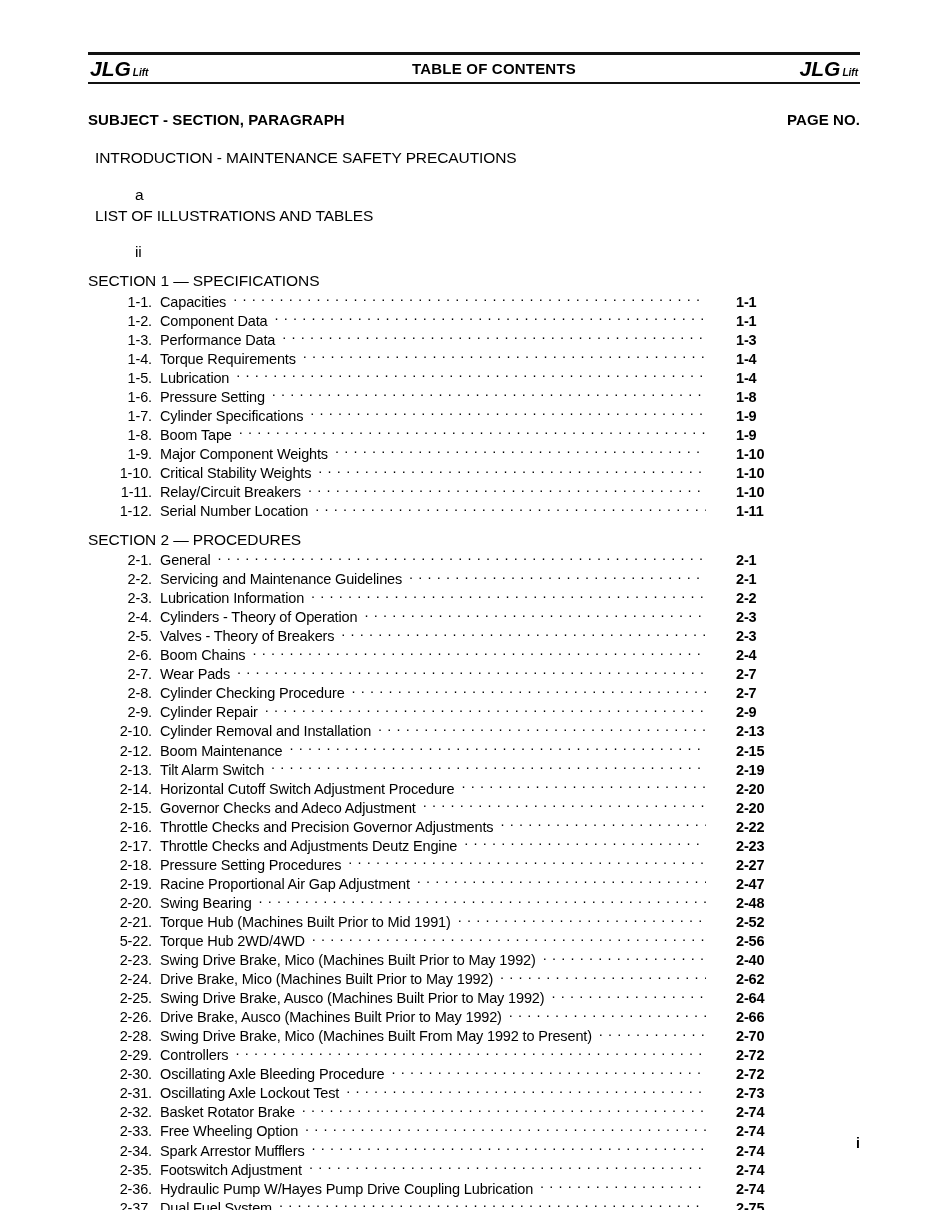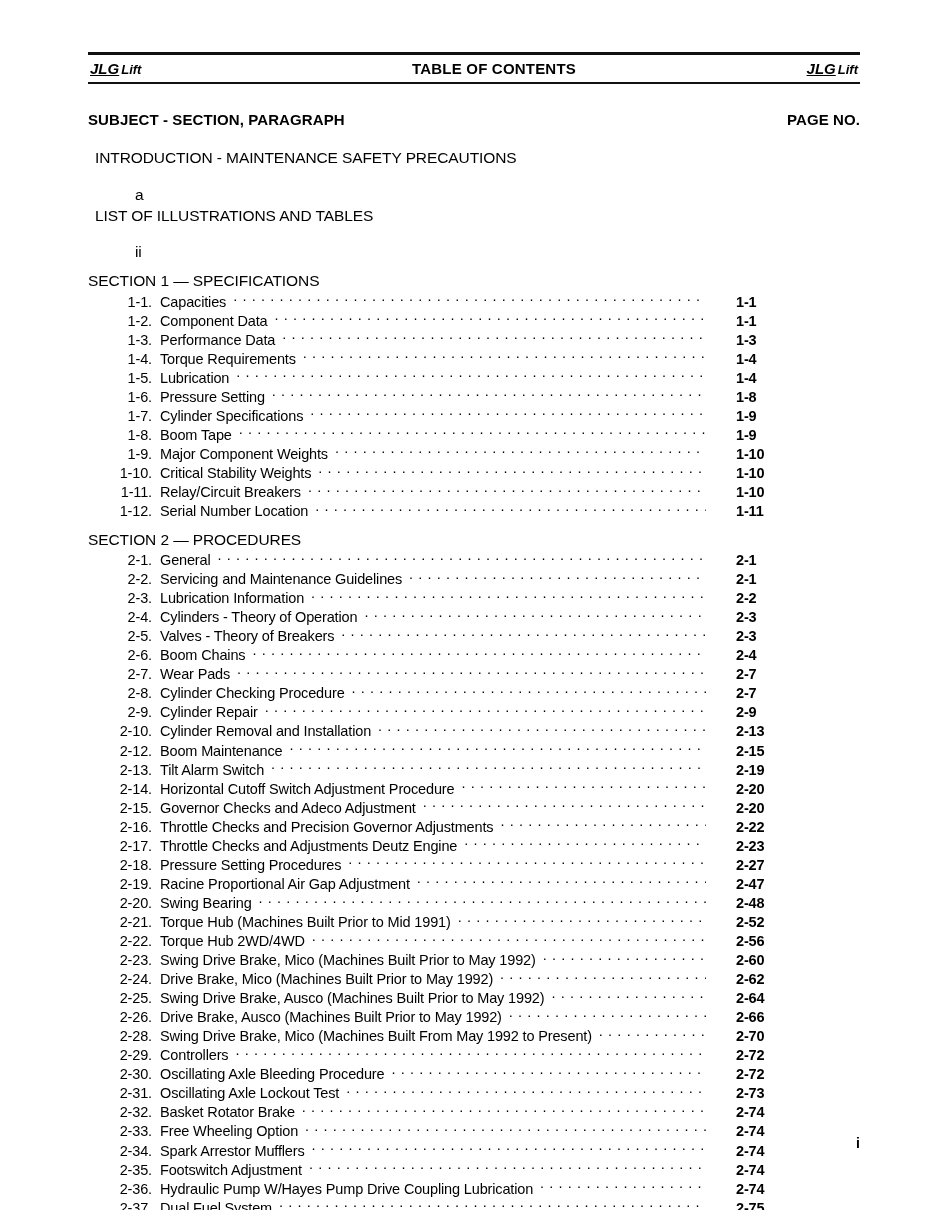--- a/index.html
+++ b/index.html
@@ -41,26 +41,25 @@
     box-sizing: border-box;
   }
   .logo {
     font-size: 18px;
     font-style: italic;
     letter-spacing: 0px;
     white-space: nowrap;
   }
   .logo .jlg {
     font-weight: bold;
-    font-size: 15px;
-    text-decoration: underline;
+    font-size: 21px;
   }
   .logo .lift {
     font-weight: bold;
-    font-size: 13px;
+    font-size: 10px;
     margin-left: 2px;
   }
   .hdr-title {
     font-size: 15px;
     font-weight: bold;
     letter-spacing: 0.2px;
     margin-left: 40px;
   }
 
   
@@ -381,30 +380,30 @@
           <span class="leader"></span>
           <span class="page-col">2-48</span>
         </div>
         <div class="entry">
           <span class="num">2-21.</span>
           <span class="title">Torque Hub (Machines Built Prior to Mid 1991)</span>
           <span class="leader"></span>
           <span class="page-col">2-52</span>
         </div>
         <div class="entry">
-          <span class="num">2-22.</span>
+          <span class="num">5-22.</span>
           <span class="title">Torque Hub 2WD/4WD</span>
           <span class="leader"></span>
           <span class="page-col">2-56</span>
         </div>
         <div class="entry">
           <span class="num">2-23.</span>
           <span class="title">Swing Drive Brake, Mico (Machines Built Prior to May 1992)</span>
           <span class="leader"></span>
-          <span class="page-col">2-60</span>
+          <span class="page-col">2-40</span>
         </div>
         <div class="entry">
           <span class="num">2-24.</span>
           <span class="title">Drive Brake, Mico (Machines Built Prior to May 1992)</span>
           <span class="leader"></span>
           <span class="page-col">2-62</span>
         </div>
         <div class="entry">
           <span class="num">2-25.</span>
           <span class="title">Swing Drive Brake, Ausco (Machines Built Prior to May 1992)</span>

